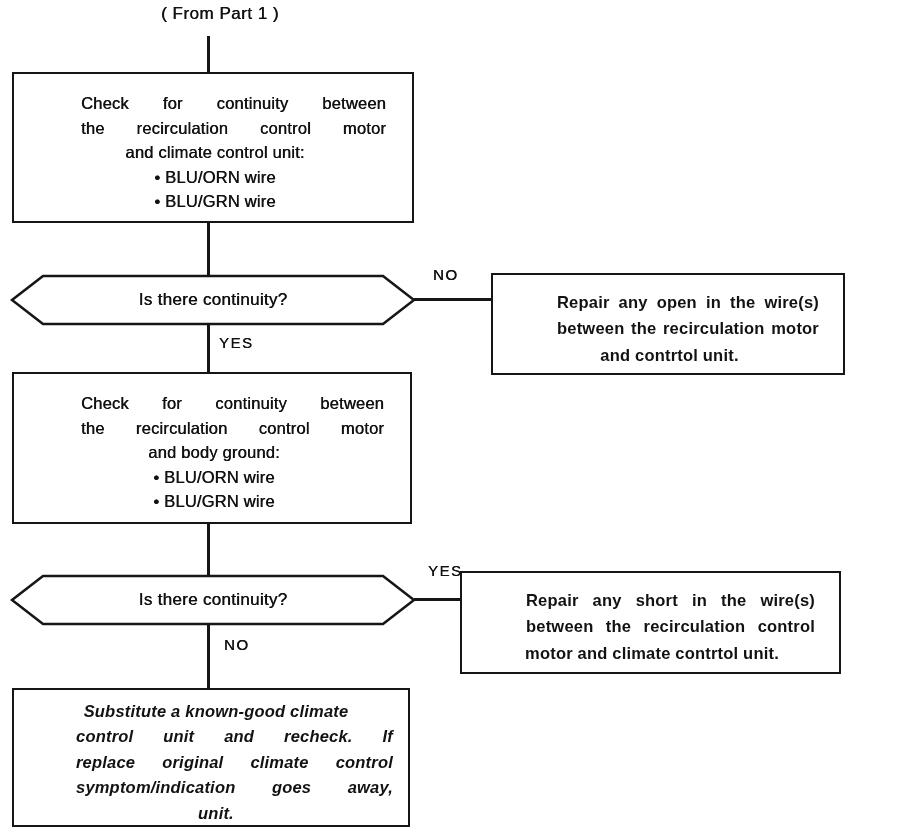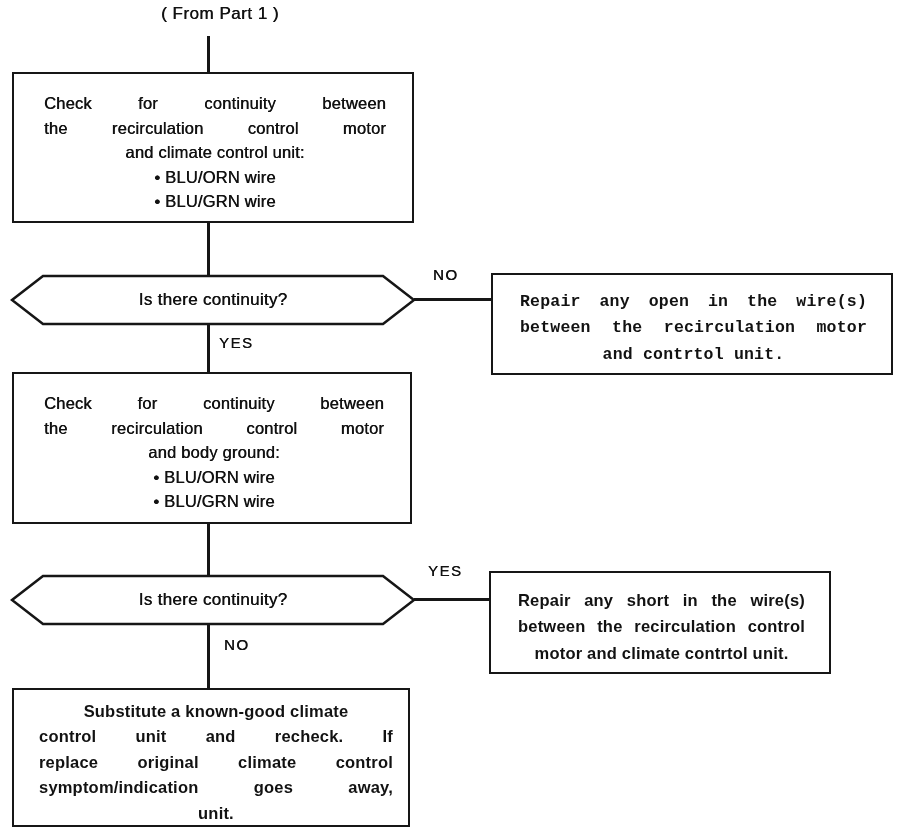--- a/index.html
+++ b/index.html
@@ -19,22 +19,22 @@
   .proc {
     font-size:16.5px; line-height:24.6px;
     padding:17px 26px 0 30px;
     letter-spacing:0.2px;
     text-shadow:0.4px 0 0 currentColor; 
   }
   .boldbox {
     font-weight:bold; font-size:16.5px; line-height:26.4px;
     padding:14px 24px 0 27px; letter-spacing:0.2px;
   }
-  .b3 { line-height:25.4px; padding:9px 15px 0 25px; }
-  .jl { text-align:justify; text-align-last:justify; }
+  .b3 { line-height:25.4px; padding:9px 15px 0 25px;font-style:italic; }
+  .jl { text-align:justify; text-align-last:justify;margin-left:37px; }
   .nl { text-align:center; }
   .hexwrap { position:absolute; }
   .hexwrap svg { position:absolute; left:0; top:0; }
   .q {
     position:absolute; inset:0; display:flex;
     align-items:center; justify-content:center;
     font-size:17px; letter-spacing:0.3px;
     text-shadow:0.45px 0 0 currentColor;
   }
   .branch-label {
@@ -70,21 +70,21 @@
 
 <div class="hexwrap" style="left:10px; top:274px; width:406px; height:52px;">
   <svg width="406" height="52" viewBox="0 0 406 52">
     <polygon points="2,26 33,2 373,2 404,26 373,50 33,50" fill="#ffffff" stroke="#161616" stroke-width="2.6"></polygon>
   </svg>
   <div class="q">Is there continuity?</div>
 </div>
 <div class="branch-label" style="left:433px; top:266px;">NO</div>
 <div class="branch-label" style="left:219px; top:334px;">YES</div>
 
-<div class="box boldbox" style="left:491px; top:273px; width:402px; height:102px;font-family:Liberation Mono, monospace;">
+<div class="box boldbox" style="left:491px; top:273px; width:354px; height:102px;">
   <div class="jl">Repair any open in the wire(s)</div>
   <div class="jl">between the recirculation motor</div>
   <div class="nl">and contrtol unit.</div>
 </div>
 
 <div class="box proc" style="left:12px; top:372px; width:400px; height:152px;">
   <div class="jl">Check for continuity between</div>
   <div class="jl">the recirculation control motor</div>
   <div class="nl">and body ground:</div>
   <div class="nl">• BLU/ORN wire</div>
@@ -93,21 +93,21 @@
 
 <div class="hexwrap" style="left:10px; top:574px; width:406px; height:52px;">
   <svg width="406" height="52" viewBox="0 0 406 52">
     <polygon points="2,26 33,2 373,2 404,26 373,50 33,50" fill="#ffffff" stroke="#161616" stroke-width="2.6"></polygon>
   </svg>
   <div class="q">Is there continuity?</div>
 </div>
 <div class="branch-label" style="left:428px; top:562px;">YES</div>
 <div class="branch-label" style="left:224px; top:636px;">NO</div>
 
-<div class="box boldbox" style="left:489px; top:571px; width:342px; height:103px;">
+<div class="box boldbox" style="left:460px; top:571px; width:381px; height:103px;">
   <div class="jl">Repair any short in the wire(s)</div>
   <div class="jl">between the recirculation control</div>
   <div class="nl">motor and climate contrtol unit.</div>
 </div>
 
 <div class="box boldbox b3" style="left:12px; top:688px; width:398px; height:139px;">
   <div class="nl">Substitute a known-good climate</div>
   <div class="jl">control unit and recheck. If</div>
   <div class="jl">replace original climate control</div>
   <div class="jl">symptom/indication goes away,</div>

